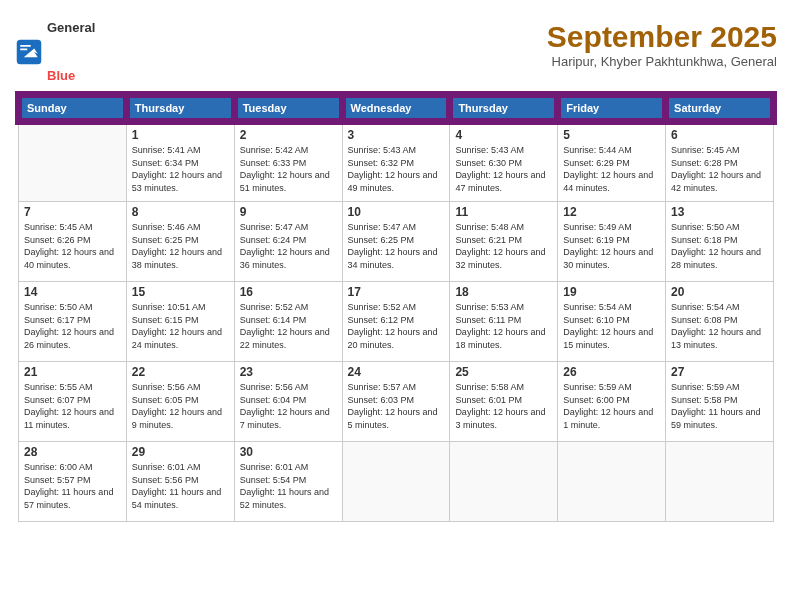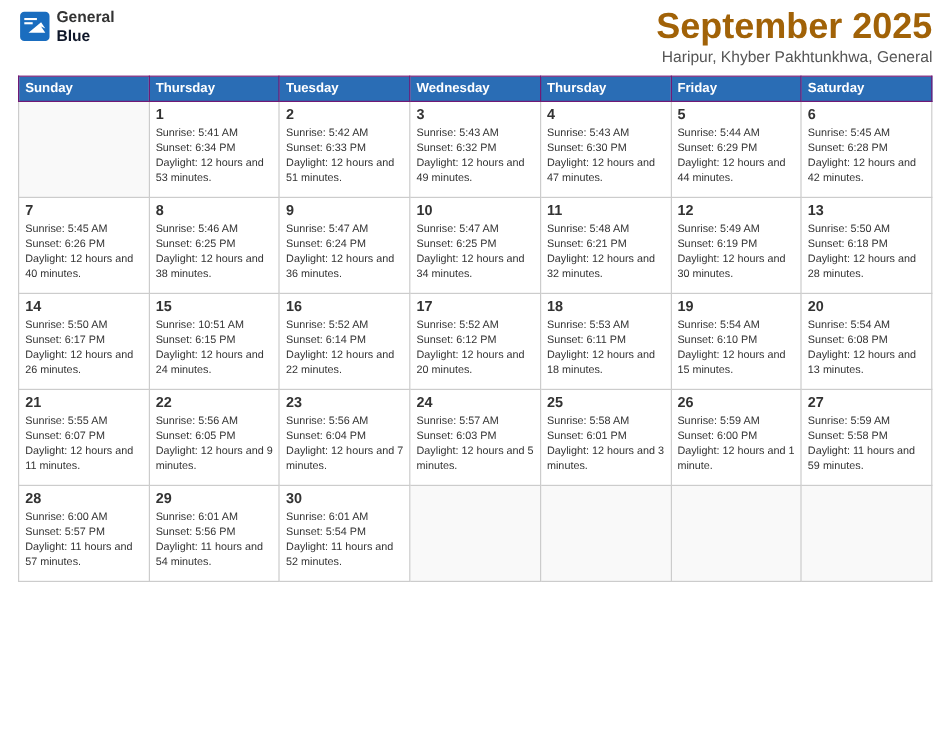--- a/index.html
+++ b/index.html
@@ -6,40 +6,40 @@
     body {
       width: 792px;
       height: 612px;
       font-family: Arial, sans-serif;
       background: #fff;
       overflow: hidden;
     }
     .page {
       width: 792px;
       height: 612px;
-      padding: 6px 15px;
+      padding: 20px 15px;
     }
     .header {
       display: flex;
       align-items: flex-start;
       justify-content: space-between;
       margin-bottom: 8px;
     }
     .logo {
       display: flex;
       align-items: center;
       gap: 4px;
     }
     .logo-text {
       font-size: 13px;
       font-weight: bold;
       color: #333;
       line-height: 1.2;
     }
-    .logo-blue { color: #0f172a; }
+    .logo-blue { color: #ef4444; margin-top: 32px; }
     .logo-icon {
       width: 28px;
       height: 28px;
     }
     .title-block {
       text-align: right;
     }
     .month-title {
       font-size: 30px;
       font-weight: bold;
@@ -54,21 +54,21 @@
       border-collapse: collapse;
       table-layout: fixed;
     }
     thead tr th {
       background: #2a6db5;
       color: #fff;
       font-size: 11px;
       font-weight: bold;
       text-align: left;
       padding: 4px 5px;
-      border: 1px solid #701a75;
+      border: 7px solid #701a75;
     }
     tbody tr td {
       border: 1px solid #ccc;
       vertical-align: top;
       padding: 3px 5px;
       font-size: 9px;
       color: #333;
       height: 80px;
     }
     .day-num {

